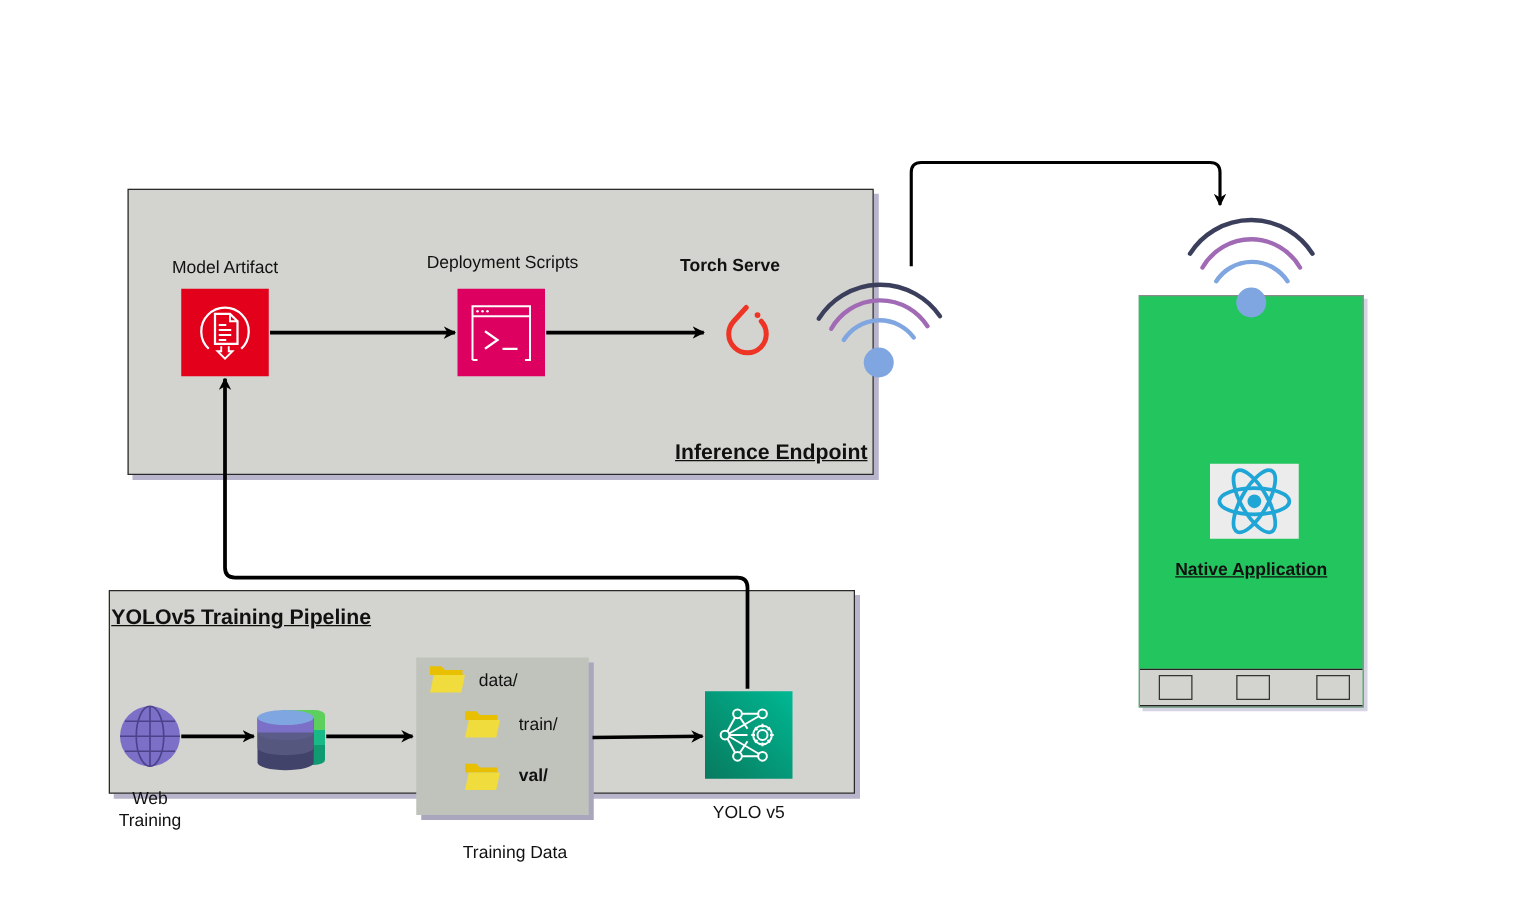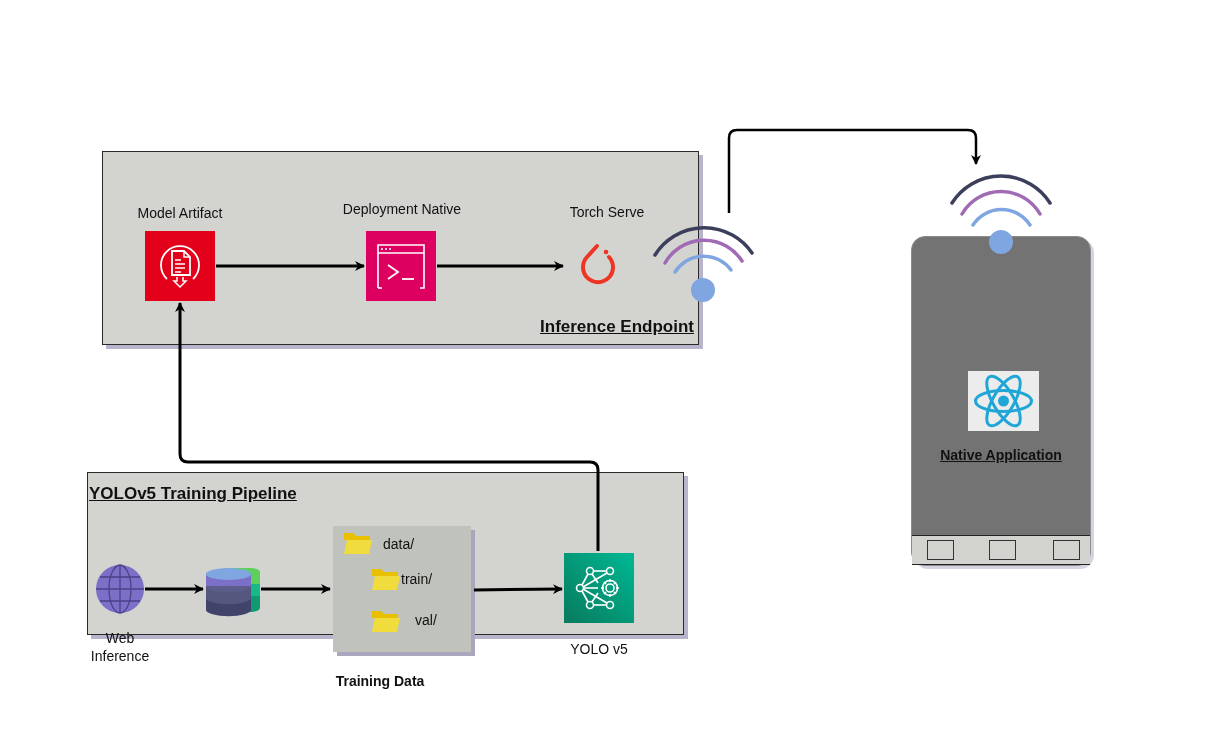--- a/index.html
+++ b/index.html
@@ -7,34 +7,34 @@
          font-family:"Liberation Sans", sans-serif; color:#111; }
   .abs { position:absolute;text-align:right; }
   .panel { position:absolute; background:#d3d3cf; border:1px solid #2a2a2a;
            box-shadow:4px 4px 0 #b7b4cc; box-sizing:border-box; }
   .label { position:absolute; font-size:14px; color:#111; white-space:nowrap; }
   .title { position:absolute; font-size:17px; font-weight:bold; text-decoration:underline;
            color:#111; white-space:nowrap; }
   .tile { position:absolute; width:70px; height:70px; }
   .center { text-align:center; transform:translateX(-50%); }
   svg.overlay { position:absolute; left:0; top:0; width:1222px; height:736px; pointer-events:none; }
-  .phone { position:absolute; left:911px; top:236px; width:180px; height:330px; background:#737373;
-           border:1px solid #8c8c8c; border-radius:14px; box-sizing:border-box;
+  .phone { position:absolute; left:911px; top:236px; width:180px; height:330px; background:#22c55e;
+           border:1px solid #8c8c8c; border-radius:0; box-sizing:border-box;
            box-shadow:3px 3px 0 #d6d4e3; }
   .phone-bar { position:absolute; left:0; right:0; bottom:0; height:30px; background:#d3d3cf;
                border-top:1px solid #222; border-bottom:1px solid #222; box-sizing:border-box; }
   .phone-btn { position:absolute; top:4px; width:27px; height:20px; border:1.5px solid #333;
                background:#d3d3cf; box-sizing:border-box; }
   .folder-panel { position:absolute; left:333px; top:526px; width:138px; height:126px;
                   background:#c0c3bc; box-shadow:4px 4px 0 #a9a6bd; }
 </style>
 </head>
 <body>
 
-<div class="panel" style="left:102px; top:151px; width:597px; height:194px;">
+<div class="panel" style="left:102px; top:151px; width:597px; height:229px;">
   <div class="title" style="right:4px; bottom:7px;">Inference Endpoint</div>
 </div>
 
 <div class="panel" style="left:87px; top:472px; width:597px; height:163px;">
   <div class="title" style="left:1px; top:11px;">YOLOv5 Training Pipeline</div>
 </div>
 
 <div class="label center" style="left:180px; top:205px;text-align:right;">Model Artifact</div>
 <div class="tile" style="left:145px; top:231px; background:#e3001b;">
   <svg width="70" height="70" viewBox="0 0 70 70">
@@ -42,35 +42,35 @@
     <path d="M27 20 h12 l6 6 v18 h-18 z" fill="none" stroke="#fff" stroke-width="1.8"></path>
     <path d="M39 20 v6 h6" fill="none" stroke="#fff" stroke-width="1.5"></path>
     <line x1="30" y1="29" x2="36" y2="29" stroke="#fff" stroke-width="1.5"></line>
     <line x1="30" y1="33" x2="40" y2="33" stroke="#fff" stroke-width="1.5"></line>
     <line x1="30" y1="37" x2="40" y2="37" stroke="#fff" stroke-width="1.5"></line>
     <line x1="30" y1="41" x2="36" y2="41" stroke="#fff" stroke-width="1.5"></line>
     <path d="M32 46 v4 h-3 l6 6 l6 -6 h-3 v-4" fill="none" stroke="#fff" stroke-width="1.5"></path>
   </svg>
 </div>
 
-<div class="label center" style="left:402px; top:201px;">Deployment Native</div>
+<div class="label center" style="left:402px; top:201px;">Deployment Scripts</div>
 <div class="tile" style="left:366px; top:231px; background:#dd0060;">
   <svg width="70" height="70" viewBox="0 0 70 70">
     <path d="M12 57 V14 H58 V57 H54" fill="none" stroke="#fff" stroke-width="1.6"></path>
     <path d="M12 57 H16" stroke="#fff" stroke-width="1.6"></path>
     <line x1="12" y1="22" x2="58" y2="22" stroke="#fff" stroke-width="1.6"></line>
     <circle cx="16" cy="18" r="1" fill="#fff"></circle>
       <circle cx="20" cy="18" r="1" fill="#fff"></circle>
       <circle cx="24" cy="18" r="1" fill="#fff"></circle>
     <path d="M22 34 L32 41 L22 48" fill="none" stroke="#fff" stroke-width="1.8"></path>
     <line x1="36" y1="48" x2="48" y2="48" stroke="#fff" stroke-width="1.8"></line>
   </svg>
 </div>
 
-<div class="label center" style="left:607px; top:204px;">Torch Serve</div>
+<div class="label center" style="left:584px; top:204px;font-weight:bold;">Torch Serve</div>
 <div class="abs" style="left:577px; top:240px; width:46px; height:52px;">
   <svg width="46" height="52" viewBox="0 0 46 52">
     <path d="M20 6 L10 17 A15 15 0 1 0 32 17" fill="none" stroke="#ee3424" stroke-width="4" stroke-linecap="round"></path>
     <circle cx="29" cy="12" r="2.3" fill="#ee3424"></circle>
   </svg>
 </div>
 
 <div class="folder-panel"></div>
 
 <div class="abs" style="left:343px; top:531px; width:90px; height:26px;">
@@ -78,41 +78,41 @@
     <path d="M1 2 h9 l3 3 h14 v4 H1 z" fill="#e8c000"></path>
     <path d="M4 9 H29 L26 23 H1 z" fill="#f0dc3c"></path>
   </svg>
   <span class="label" style="left:40px; top:5px;">data/</span>
 </div>
 <div class="abs" style="left:371px; top:567px; width:90px; height:26px;">
   <svg width="30" height="24" viewBox="0 0 30 24" style="position:absolute;left:0;top:0;">
     <path d="M1 2 h9 l3 3 h14 v4 H1 z" fill="#e8c000"></path>
     <path d="M4 9 H29 L26 23 H1 z" fill="#f0dc3c"></path>
   </svg>
-  <span class="label" style="left:30px; top:4px;">train/</span>
+  <span class="label" style="left:44px; top:4px;">train/</span>
 </div>
-<div class="abs" style="left:371px; top:609px; width:90px; height:26px;">
+<div class="abs" style="left:371px; top:609px; width:90px; height:26px;font-weight:bold;">
   <svg width="30" height="24" viewBox="0 0 30 24" style="position:absolute;left:0;top:0;">
     <path d="M1 2 h9 l3 3 h14 v4 H1 z" fill="#e8c000"></path>
     <path d="M4 9 H29 L26 23 H1 z" fill="#f0dc3c"></path>
   </svg>
   <span class="label" style="left:44px; top:3px;">val/</span>
 </div>
-<div class="label center" style="left:380px; top:673px;font-weight:bold;">Training Data</div>
+<div class="label center" style="left:412px; top:673px;">Training Data</div>
 
 <div class="abs" style="left:95px; top:564px; width:50px; height:50px;">
   <svg width="50" height="50" viewBox="0 0 50 50">
     <circle cx="25" cy="25" r="24" fill="#7b6fc7"></circle>
     <ellipse cx="25" cy="25" rx="11" ry="24" fill="none" stroke="#4a428a" stroke-width="1.3"></ellipse>
     <line x1="25" y1="1" x2="25" y2="49" stroke="#4a428a" stroke-width="1.3"></line>
     <line x1="1" y1="25" x2="49" y2="25" stroke="#4a428a" stroke-width="1.3"></line>
     <path d="M5 13 H45 M5 37 H45" stroke="#4a428a" stroke-width="1.3"></path>
   </svg>
 </div>
-<div class="label" style="left:87px; top:629px; width:66px; text-align:center; white-space:normal; line-height:18px;">Web Inference</div>
+<div class="label" style="left:87px; top:629px; width:66px; text-align:center; white-space:normal; line-height:18px;">Web Training</div>
 
 <div class="abs" style="left:205px; top:562px; width:56px; height:56px;">
   <svg width="56" height="56" viewBox="0 0 56 56">
     <path d="M14 8 h32 a9 4 0 0 1 9 4 v34 a9 4 0 0 1 -9 4 h-32 z" fill="#0f9a72"></path>
     <path d="M20 6 h26 a9 4 0 0 1 9 4 v12 h-35 z" fill="#5ccf5c"></path>
     <path d="M20 22 h35 v12 h-35 z" fill="#19b887"></path>
     <path d="M1 12 v36 a22 6 0 0 0 45 0 v-36 z" fill="#42436a"></path>
     <path d="M1 12 v12 a22 6 0 0 0 45 0 v-12 z" fill="#7b6fc7"></path>
     <path d="M1 24 v12 a22 6 0 0 0 45 0 v-12 z" fill="#585a82" opacity="0.9"></path>
     <ellipse cx="23.5" cy="12" rx="22.5" ry="6" fill="#7fa6e0"></ellipse>

